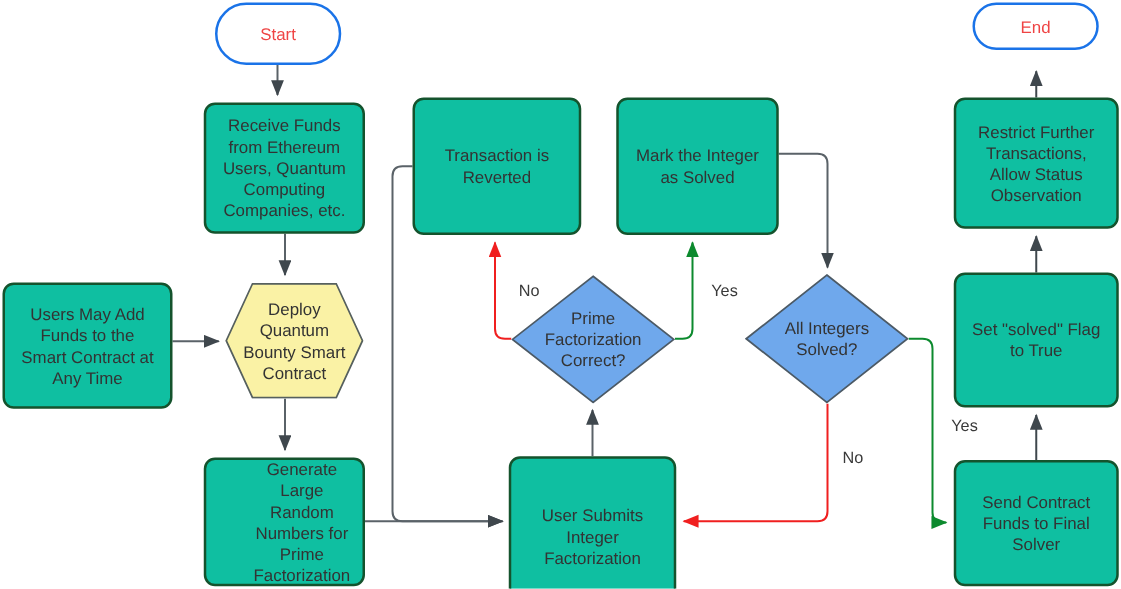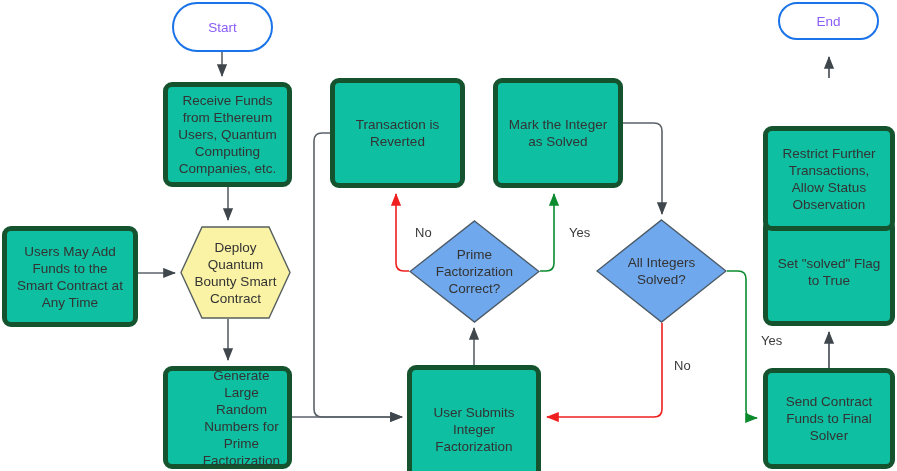--- a/index.html
+++ b/index.html
@@ -38,28 +38,28 @@
     line-height: 17px;
     z-index: 2;
   }
   .node .label {
     display: block;
     padding: 0 6px;
     white-space: pre-line;
   }
   .node.process {
     background: #0FBFA1;
-    border: 5px solid #14532d;
+    border: 2px solid #14532d;
     border-radius: 9px;
   }
   .node.terminator {
     background: #ffffff;
     border: 2px solid #1A73E8;
     border-radius: 26px;
-    color: #8b5cf6;
+    color: #ef4444;
   }
   .node.hexagon {
     background: transparent;
     border: none;
   }
   .node.decision {
     background: transparent;
     border: none;
   }
   .shape-svg {
@@ -211,21 +211,21 @@
     <span class="label">Send Contract
 Funds to Final
 Solver</span>
   </div>
 
   <div class="node process" style="left:763px; top:218px; width:132px; height:108px;">
     <span class="label">Set "solved" Flag
 to True</span>
   </div>
 
-  <div class="node process" style="left:763px; top:78px; width:132px; height:105px;margin-top:48px;">
+  <div class="node process" style="left:763px; top:78px; width:132px; height:105px;">
     <span class="label">Restrict Further
 Transactions,
 Allow Status
 Observation</span>
   </div>
 
   <div class="node terminator" style="left:778px; top:2px; width:101px; height:38px;">
     <span class="label">End</span>
   </div>
 

